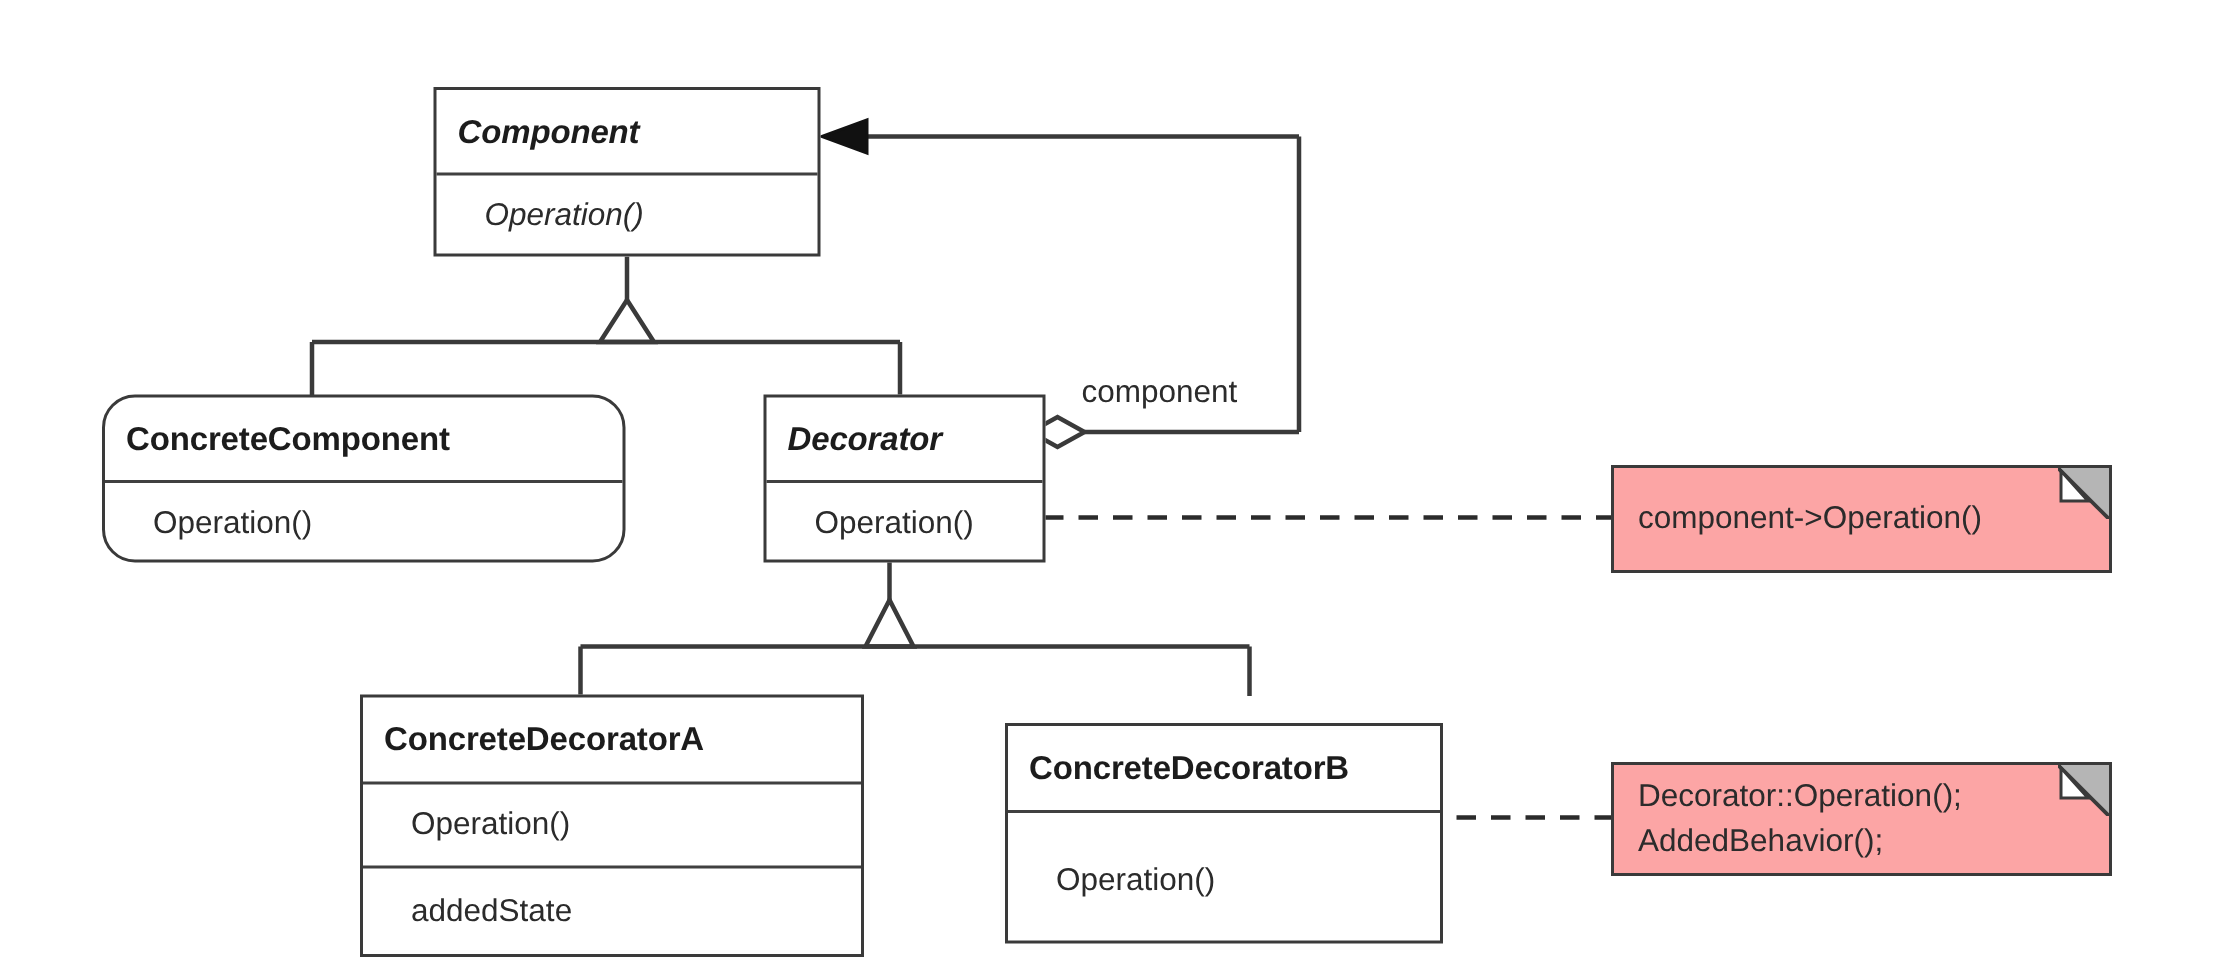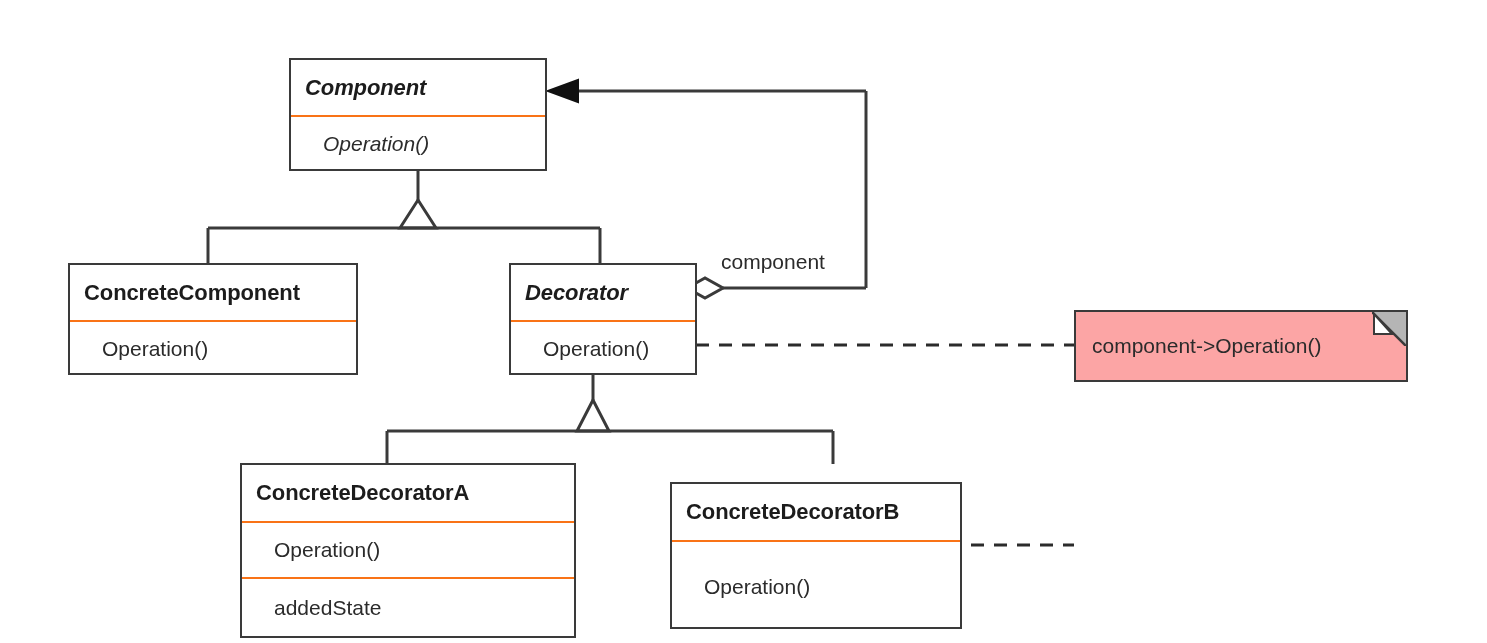--- a/index.html
+++ b/index.html
@@ -35,21 +35,21 @@
     z-index: 5;
   }
   .uml-compartment {
     box-sizing: border-box;
     display: flex;
     flex-direction: column;
     justify-content: center;
     padding: 0 14px;
   }
   .uml-compartment + .uml-compartment {
-    border-top: 2px solid #f97316;
+    border-top: 2px solid #404040;
     padding-left: 32px;
   }
   .cls-name {
     font-size: 22px;
     font-weight: bold;
     color: #1c1c1c;
     letter-spacing: -0.1px;
     white-space: nowrap;
   }
   .cls-name.abstract {
@@ -159,21 +159,21 @@
 
   <div class="uml-class" style="left:289px; top:58px; width:258px; height:113px;">
     <div class="uml-compartment" style="height:55px;">
       <div class="cls-name abstract">Component</div>
     </div>
     <div class="uml-compartment" style="height:56px;">
       <div class="cls-member abstract">Operation()</div>
     </div>
   </div>
 
-  <div class="uml-class" style="left:68px; top:263px; width:290px; height:112px;">
+  <div class="uml-class" style="left:68px; top:263px; width:349px; height:112px;border-radius:22px;">
     <div class="uml-compartment" style="height:55px;">
       <div class="cls-name">ConcreteComponent</div>
     </div>
     <div class="uml-compartment" style="height:55px;">
       <div class="cls-member">Operation()</div>
     </div>
   </div>
 
   <div class="uml-class" style="left:499px; top:263px; width:188px; height:112px;margin-left:10px;">
     <div class="uml-compartment" style="height:55px;">
@@ -207,16 +207,25 @@
 
   <div class="uml-note" style="left:1074px; top:310px; width:334px; height:72px;">
     <svg class="note-fold" viewBox="0 0 34 34">
       <polygon points="0,0 34,0 34,34" fill="#b5b5b5" stroke="none"></polygon>
       <polyline points="0,0 34,34" fill="none" stroke="#3a3a3a" stroke-width="2.5"></polyline>
       <polygon points="2,2 20,22 2,22" fill="#ffffff" stroke="#3a3a3a" stroke-width="2"></polygon>
     </svg>
     <div class="note-line">component-&gt;Operation()</div>
   </div>
 
+  <div class="uml-note" style="left:1074px; top:508px; width:334px; height:76px;">
+    <svg class="note-fold" viewBox="0 0 34 34">
+      <polygon points="0,0 34,0 34,34" fill="#b5b5b5" stroke="none"></polygon>
+      <polyline points="0,0 34,34" fill="none" stroke="#3a3a3a" stroke-width="2.5"></polyline>
+      <polygon points="2,2 20,22 2,22" fill="#ffffff" stroke="#3a3a3a" stroke-width="2"></polygon>
+    </svg>
+    <div class="note-line">Decorator::Operation();</div>
+    <div class="note-line">AddedBehavior();</div>
+  </div>
 
   <div class="edge-label" style="left:721px; top:250px;">component</div>
 
 </div>
 
 </body></html>

